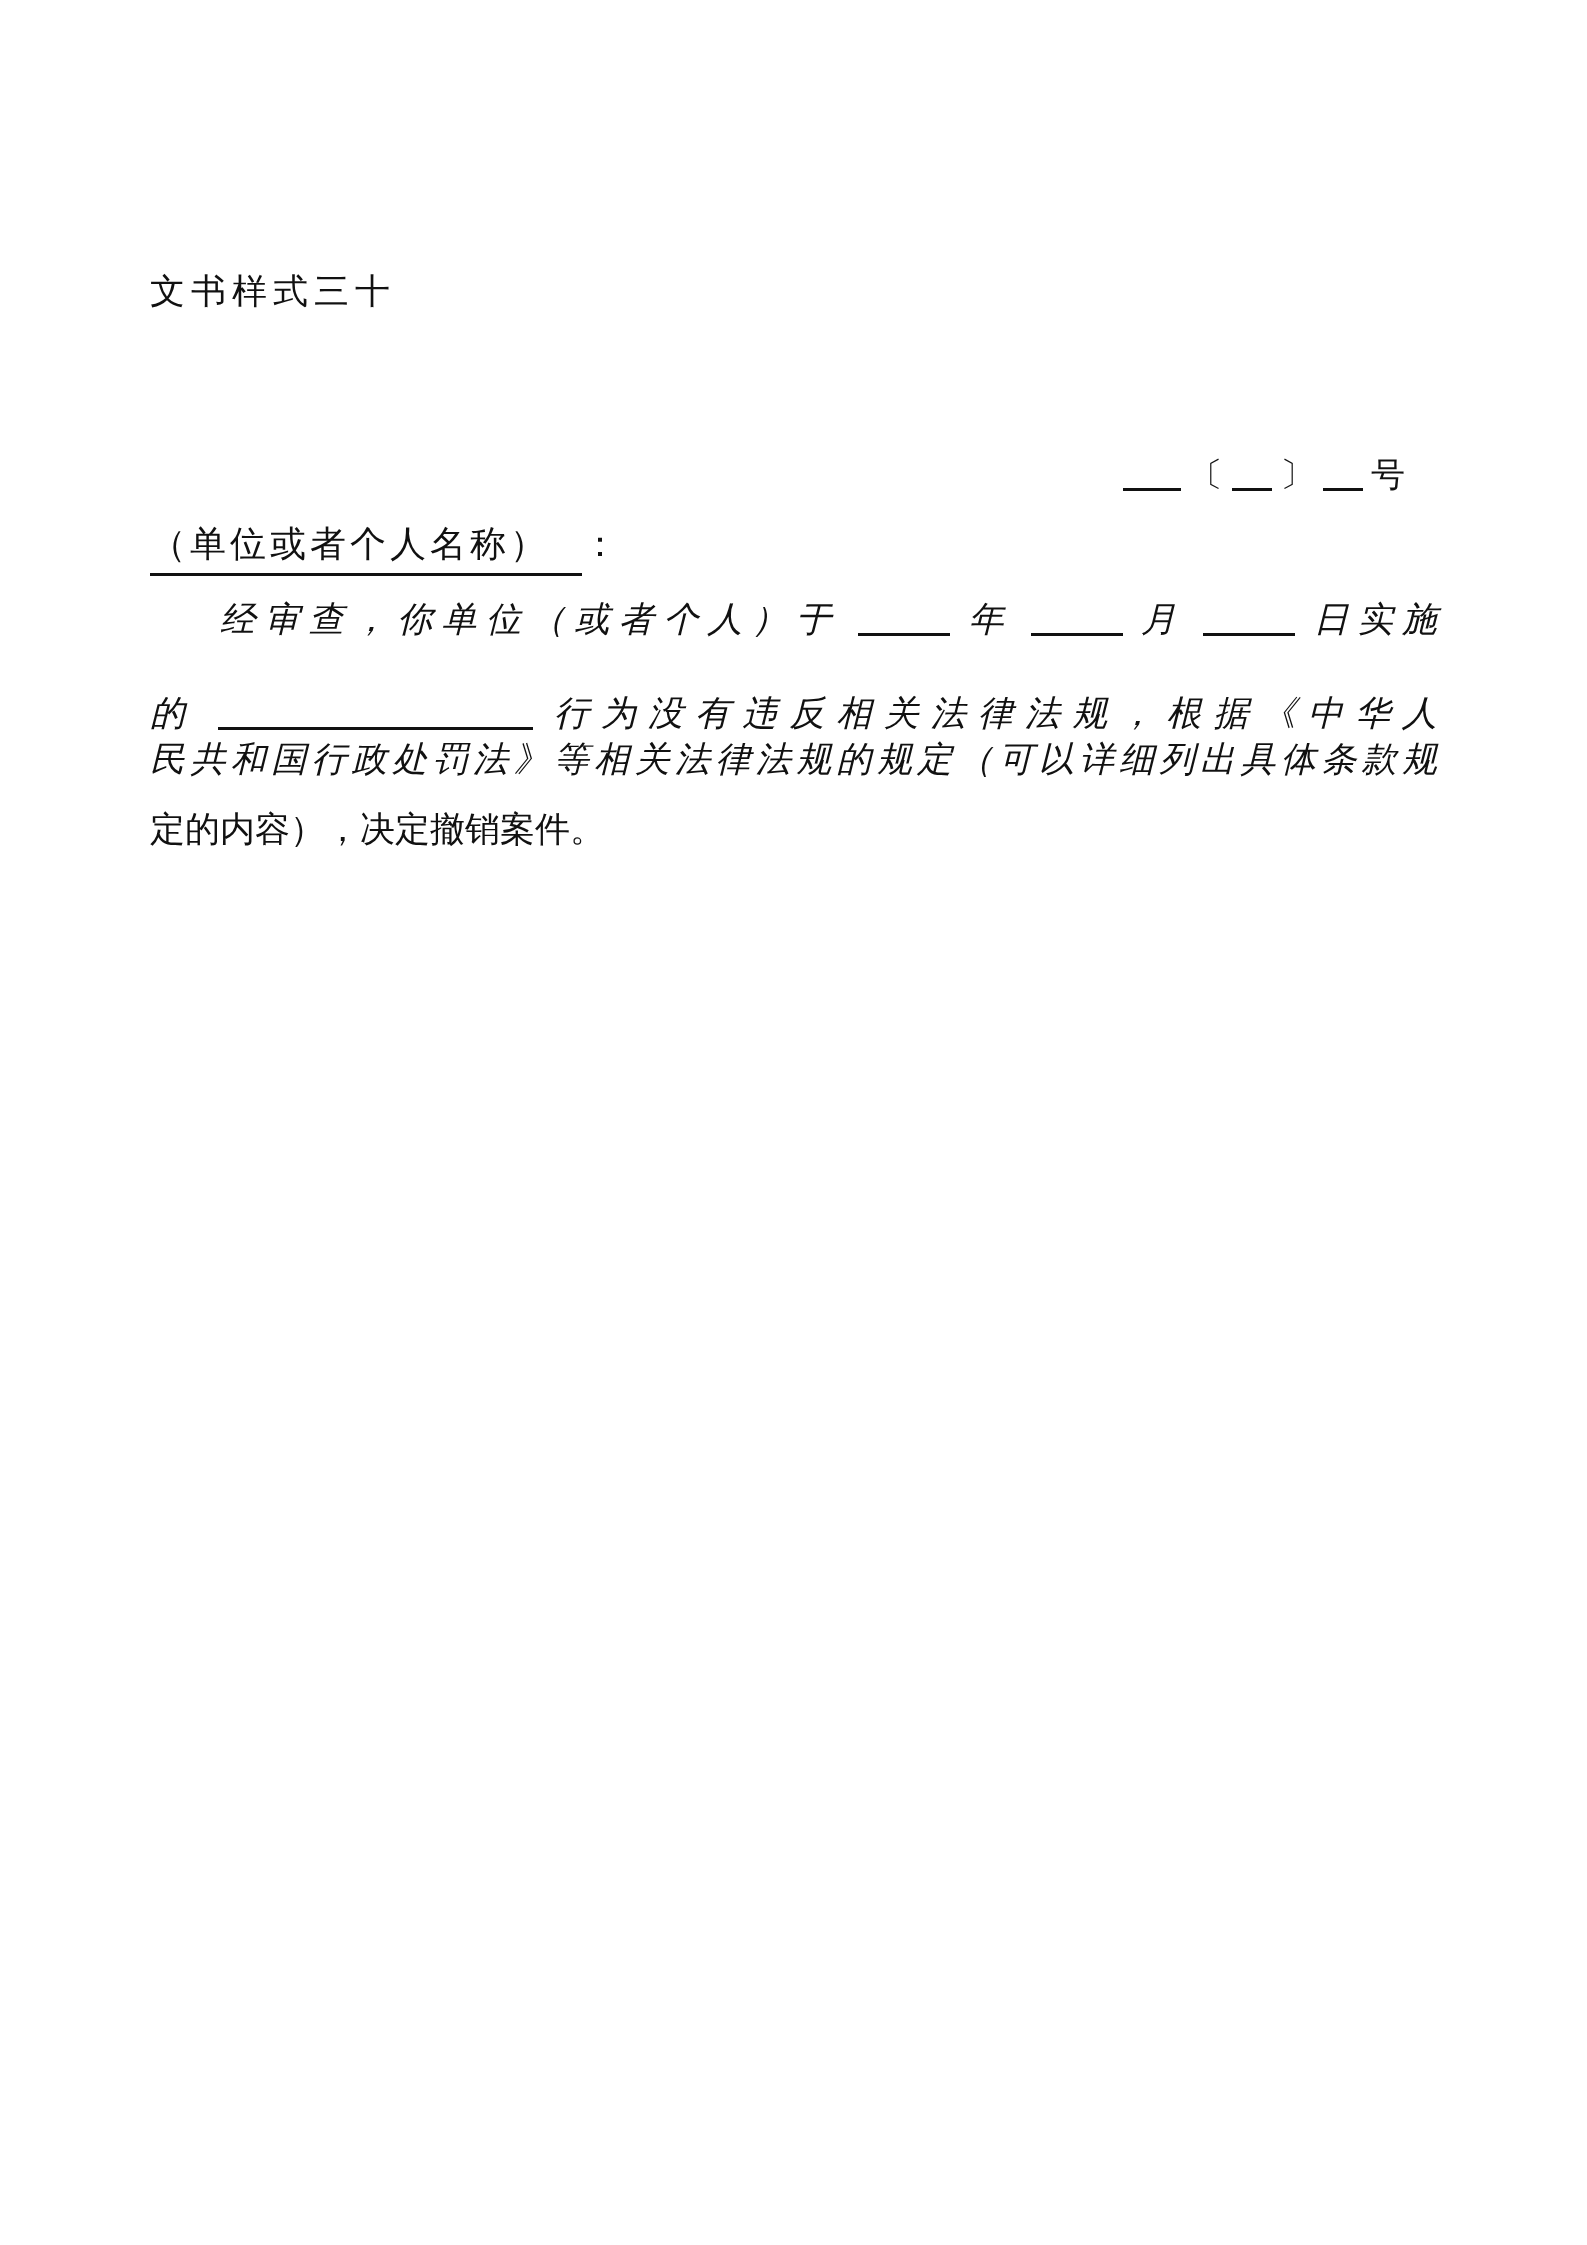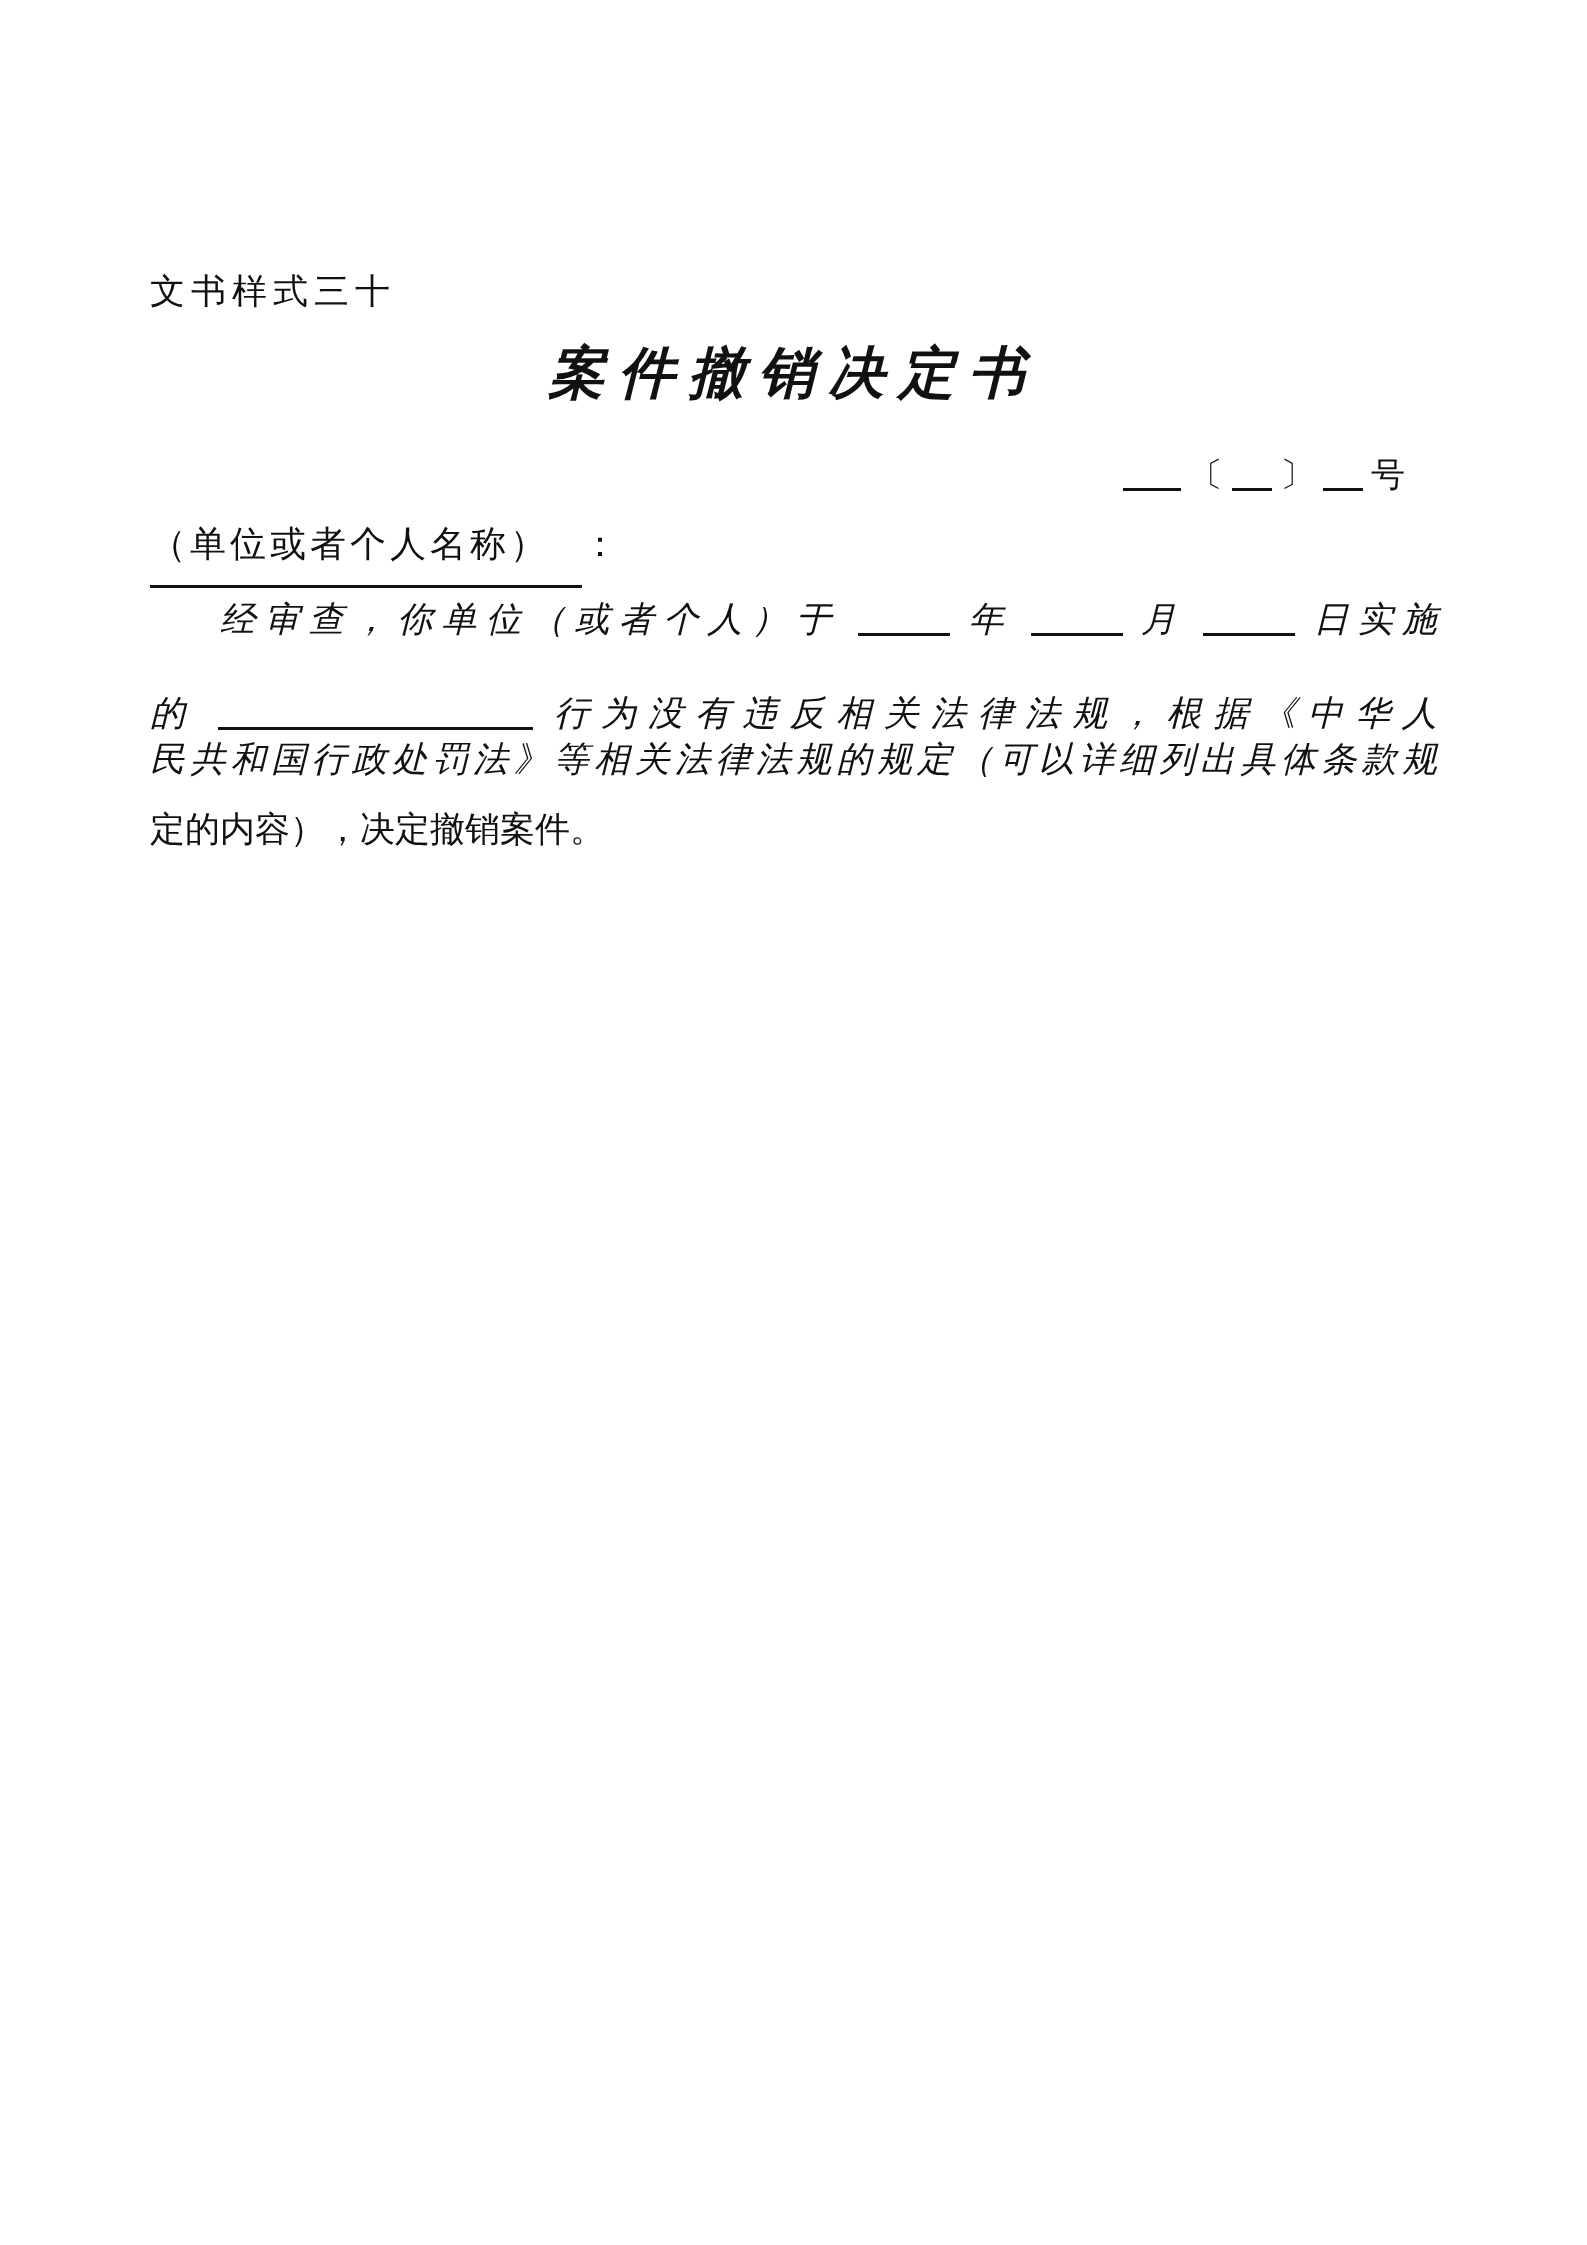--- a/index.html
+++ b/index.html
@@ -51,21 +51,21 @@
     left: 150px;
     top: 520px;
     width: 1287px;
     font-size: 36px;
     white-space: nowrap;
   }
   .addressee-underlined {
     display: inline-block;
     width: 432px;
     border-bottom: 3px solid #111;
-    padding-bottom: 16px;
+    padding-bottom: 4px;
     letter-spacing: 4px;
   }
 
   .body-line {
     left: 150px;
     width: 1287px;
     font-size: 35px;
     white-space: nowrap;
   }
   .justified {
@@ -133,21 +133,20 @@
   }
   .page-number .dash { letter-spacing: 0; padding: 0 14px; }
 </style>
 </head>
 <body>
 
 <div class="page">
 
   <div class="abs style-label">文书样式三十</div>
 
-  <div class="abs doc-title">案件撤销决定书</div>
 
   <div class="abs number-line">
     <span class="blank w-58"></span>
     <span>〔</span>
     <span class="blank w-40"></span>
     <span>〕</span>
     <span class="blank w-40"></span>
     <span>号</span>
   </div>
 

